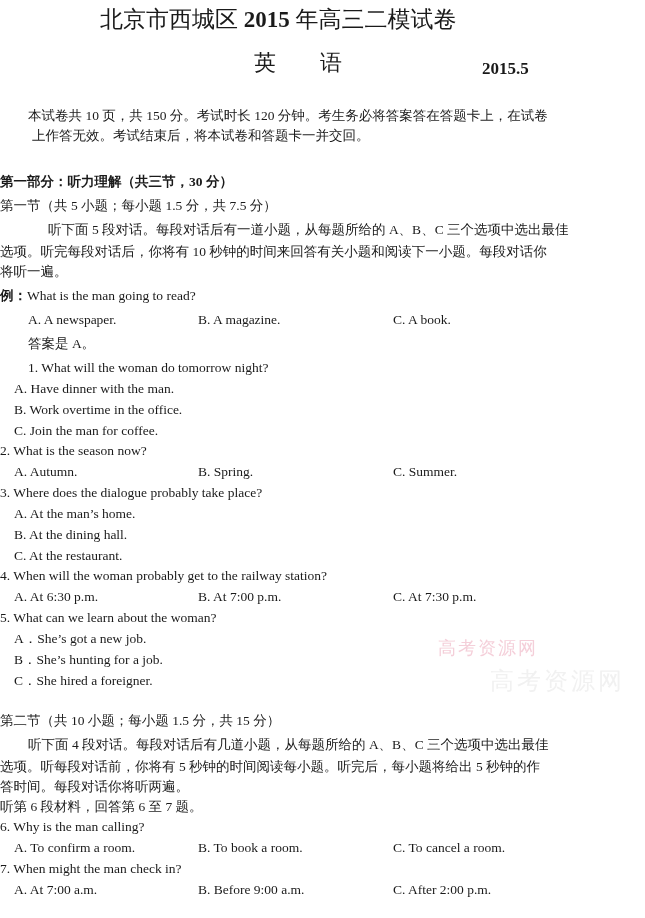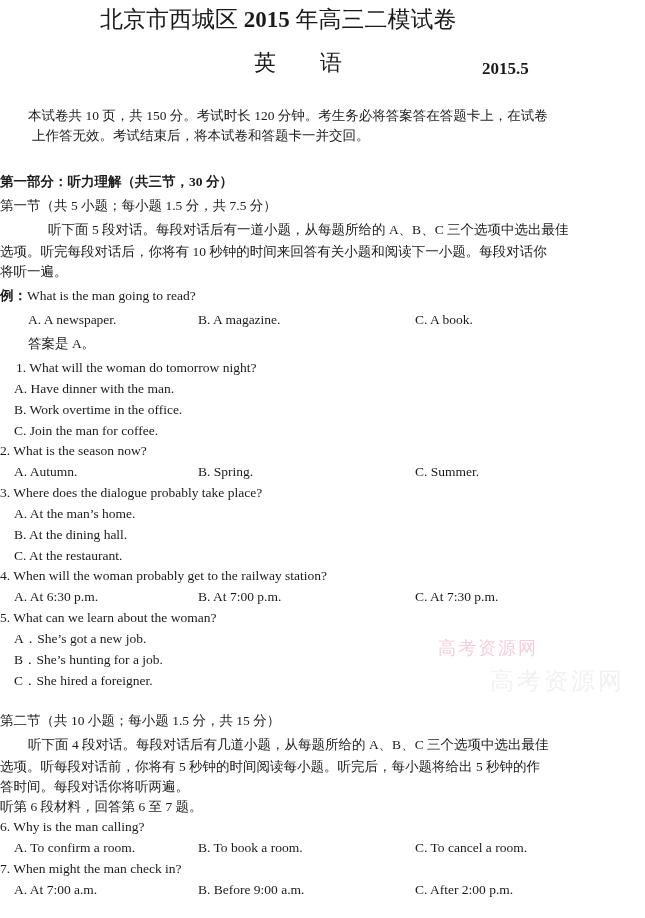--- a/index.html
+++ b/index.html
@@ -5,21 +5,21 @@
   html, body { margin:0; padding:0; background:#ffffff; }
   body { width:645px; height:918px; position:relative; overflow:hidden;
          font-family:"Liberation Serif","DejaVu Serif",serif; color:#1a1a1a; }
   .ln { position:absolute; white-space:nowrap; font-size:13.5px; line-height:16px; }
   .title { position:absolute; left:100px; top:6px; font-size:23px; line-height:28px; white-space:nowrap; }
   .title b { font-weight:bold; }
   .subject { position:absolute; left:254px; top:50px; font-size:22px; line-height:26px; letter-spacing:44px; white-space:nowrap; }
   .date { position:absolute; left:482px; top:59px; font-size:17px; font-weight:bold; }
   .bold { font-weight:bold; }
   .opt-b { position:absolute; left:198px; }
-  .opt-c { position:absolute; left:393px;margin-left:22px; }
+  .opt-c { position:absolute; left:393px; }
   .watermark { position:absolute; white-space:nowrap; color:#f3c7d3; }
   .wm1 { left:438px; top:636px; font-size:18px; letter-spacing:2px; opacity:0.85; }
   .wm2 { left:490px; top:665px; font-size:24px; letter-spacing:3px; color:#f1f1f1; }
 </style>
 </head>
 <body>
 
 <div class="title">
   <span>北京市西城区</span>
   <b>2015</b>
@@ -40,21 +40,21 @@
 <div class="ln" style="left:0px;top:288px;">
   <span class="bold">例：</span><span>What is the man going to read?</span>
 </div>
 <div class="ln" style="left:28px;top:312px;width:600px;">
   <span>A. A newspaper.</span>
   <span class="opt-b" style="left:170px;text-align:right;">B. A magazine.</span>
   <span class="opt-c" style="left:365px;">C. A book.</span>
 </div>
 <div class="ln" style="left:28px;top:336px;">答案是 A。</div>
 
-<div class="ln" style="left:4px;top:360px;padding-left:12px;">1. What will the woman do tomorrow night?</div>
+<div class="ln" style="left:16px;top:360px;padding-left:12px;">1. What will the woman do tomorrow night?</div>
 <div class="ln" style="left:14px;top:381px;">A. Have dinner with the man.</div>
 <div class="ln" style="left:14px;top:402px;">B. Work overtime in the office.</div>
 <div class="ln" style="left:14px;top:423px;">C. Join the man for coffee.</div>
 
 <div class="ln" style="left:0px;top:443px;">2. What is the season now?</div>
 <div class="ln" style="left:14px;top:464px;width:620px;">
   <span>A. Autumn.</span>
   <span class="opt-b" style="left:184px;">B. Spring.</span>
   <span class="opt-c" style="left:379px;">C. Summer.</span>
 </div>

